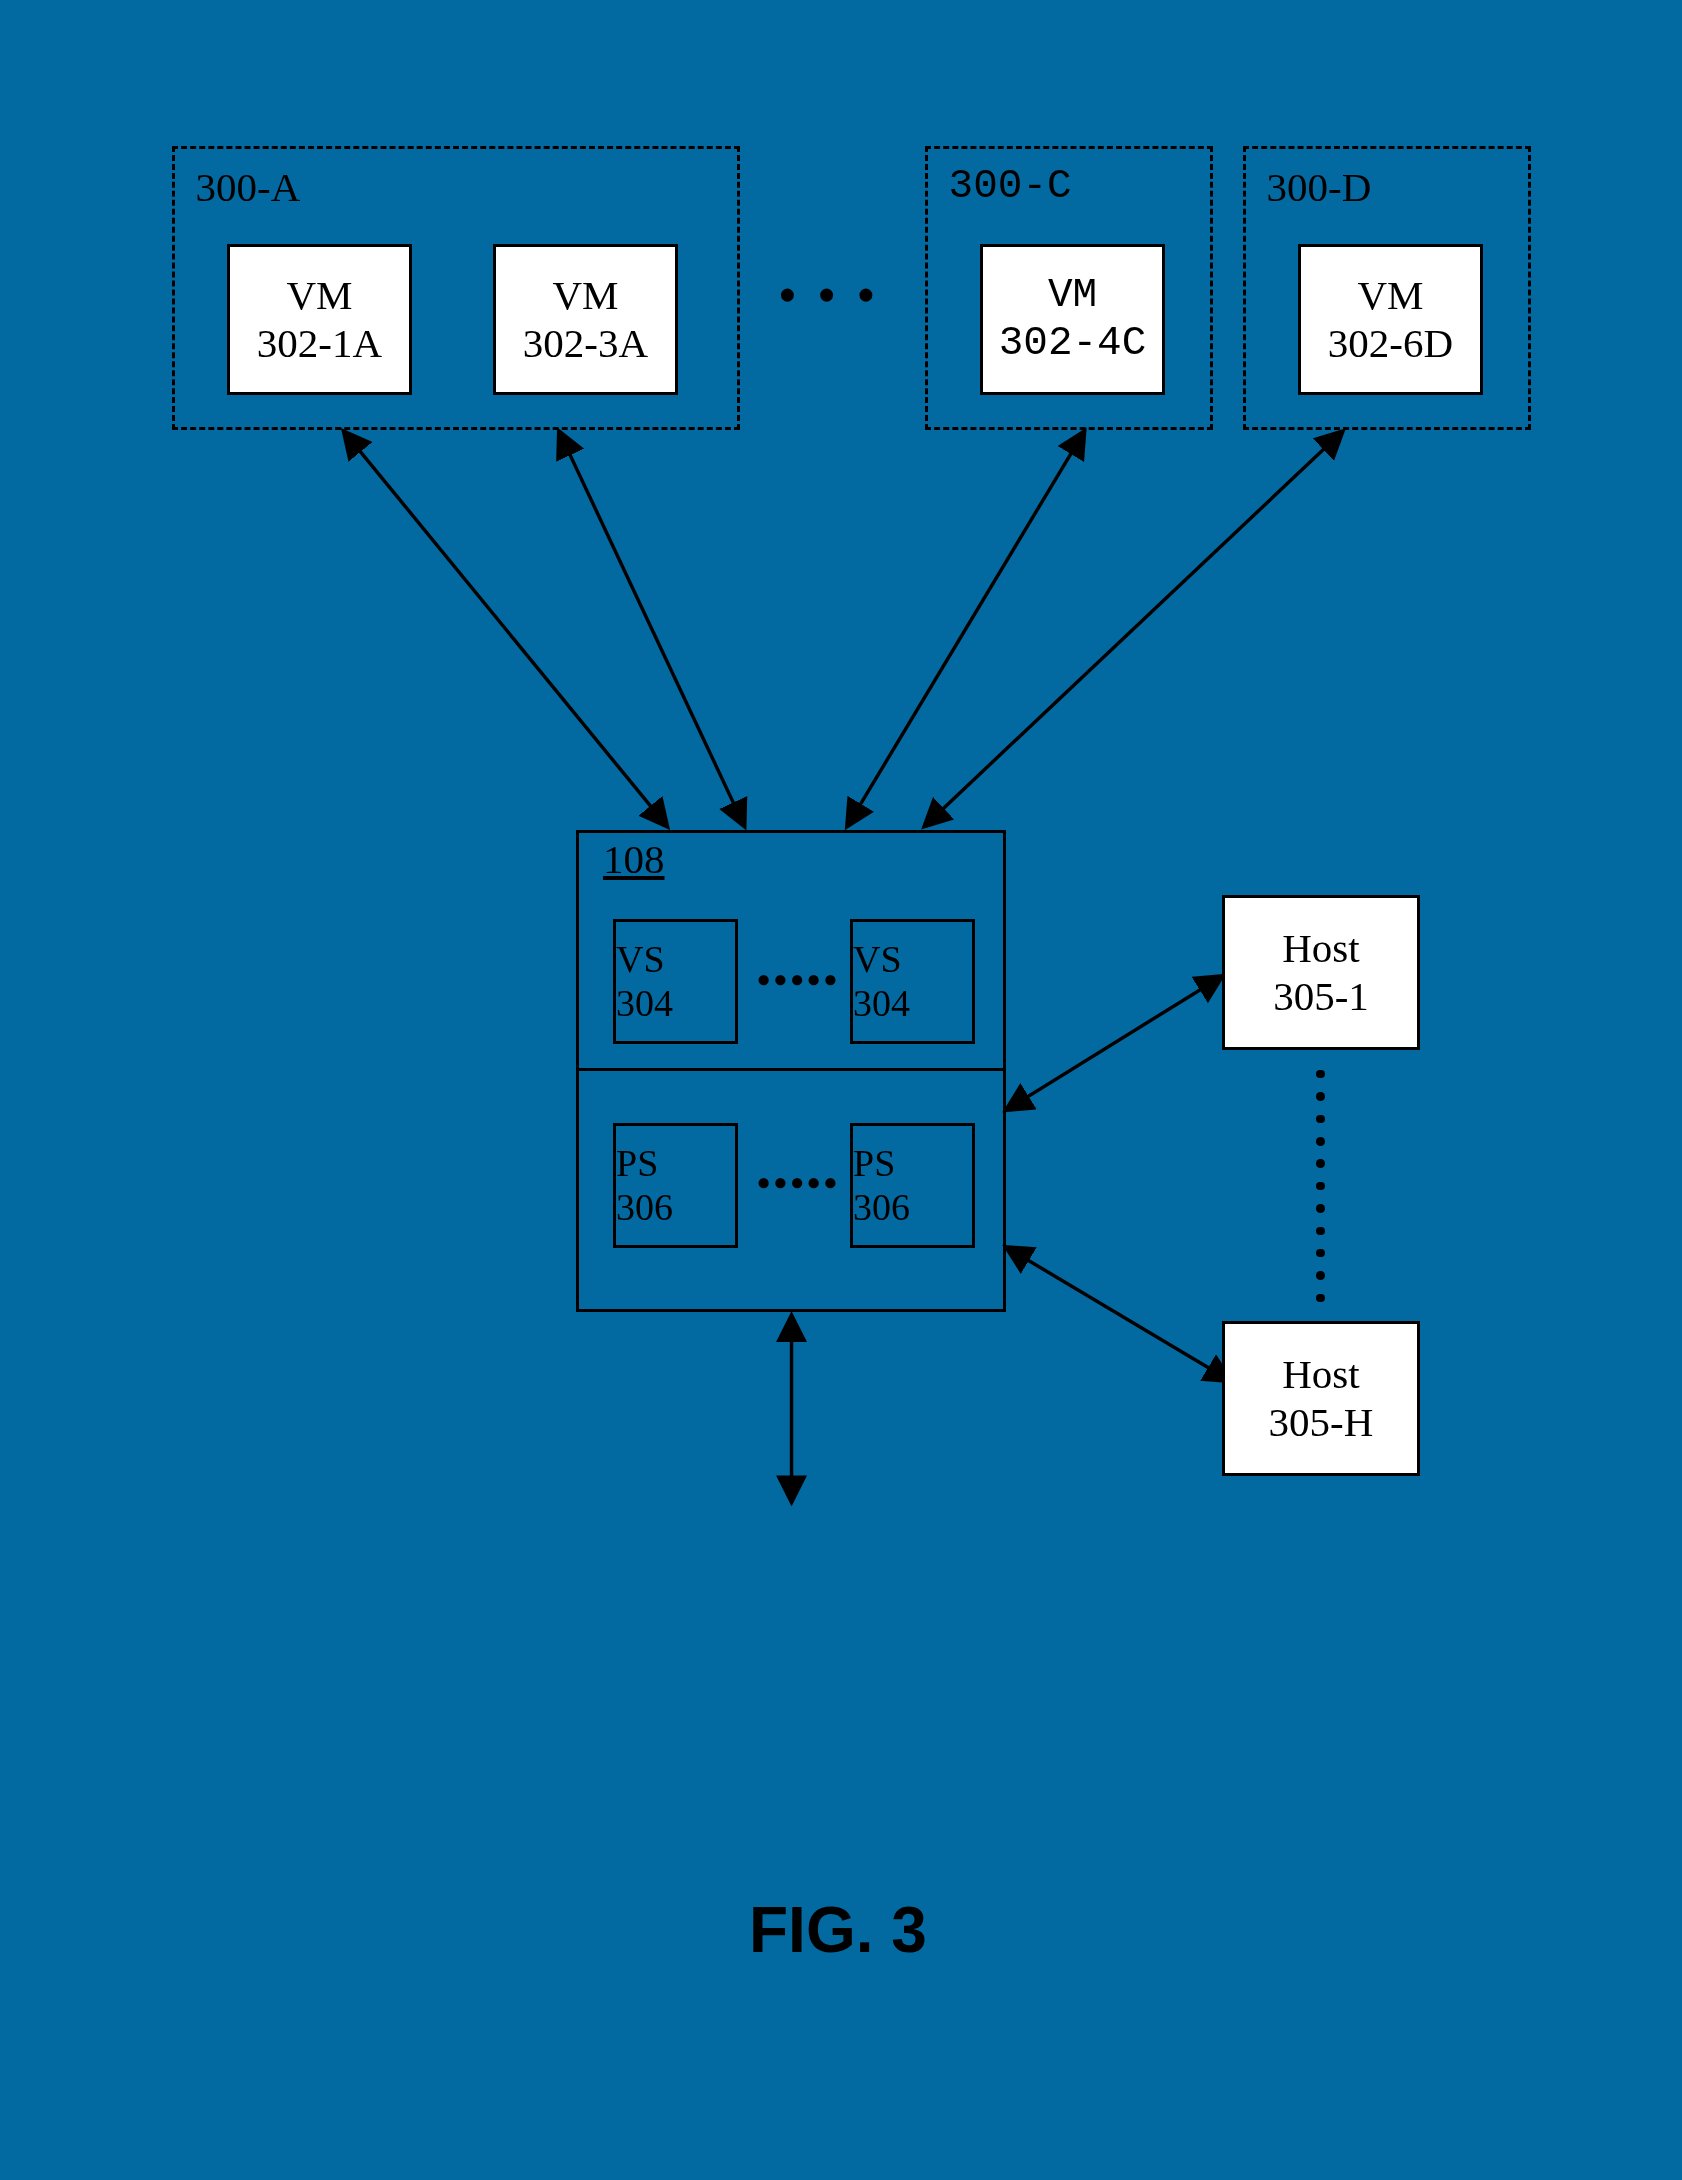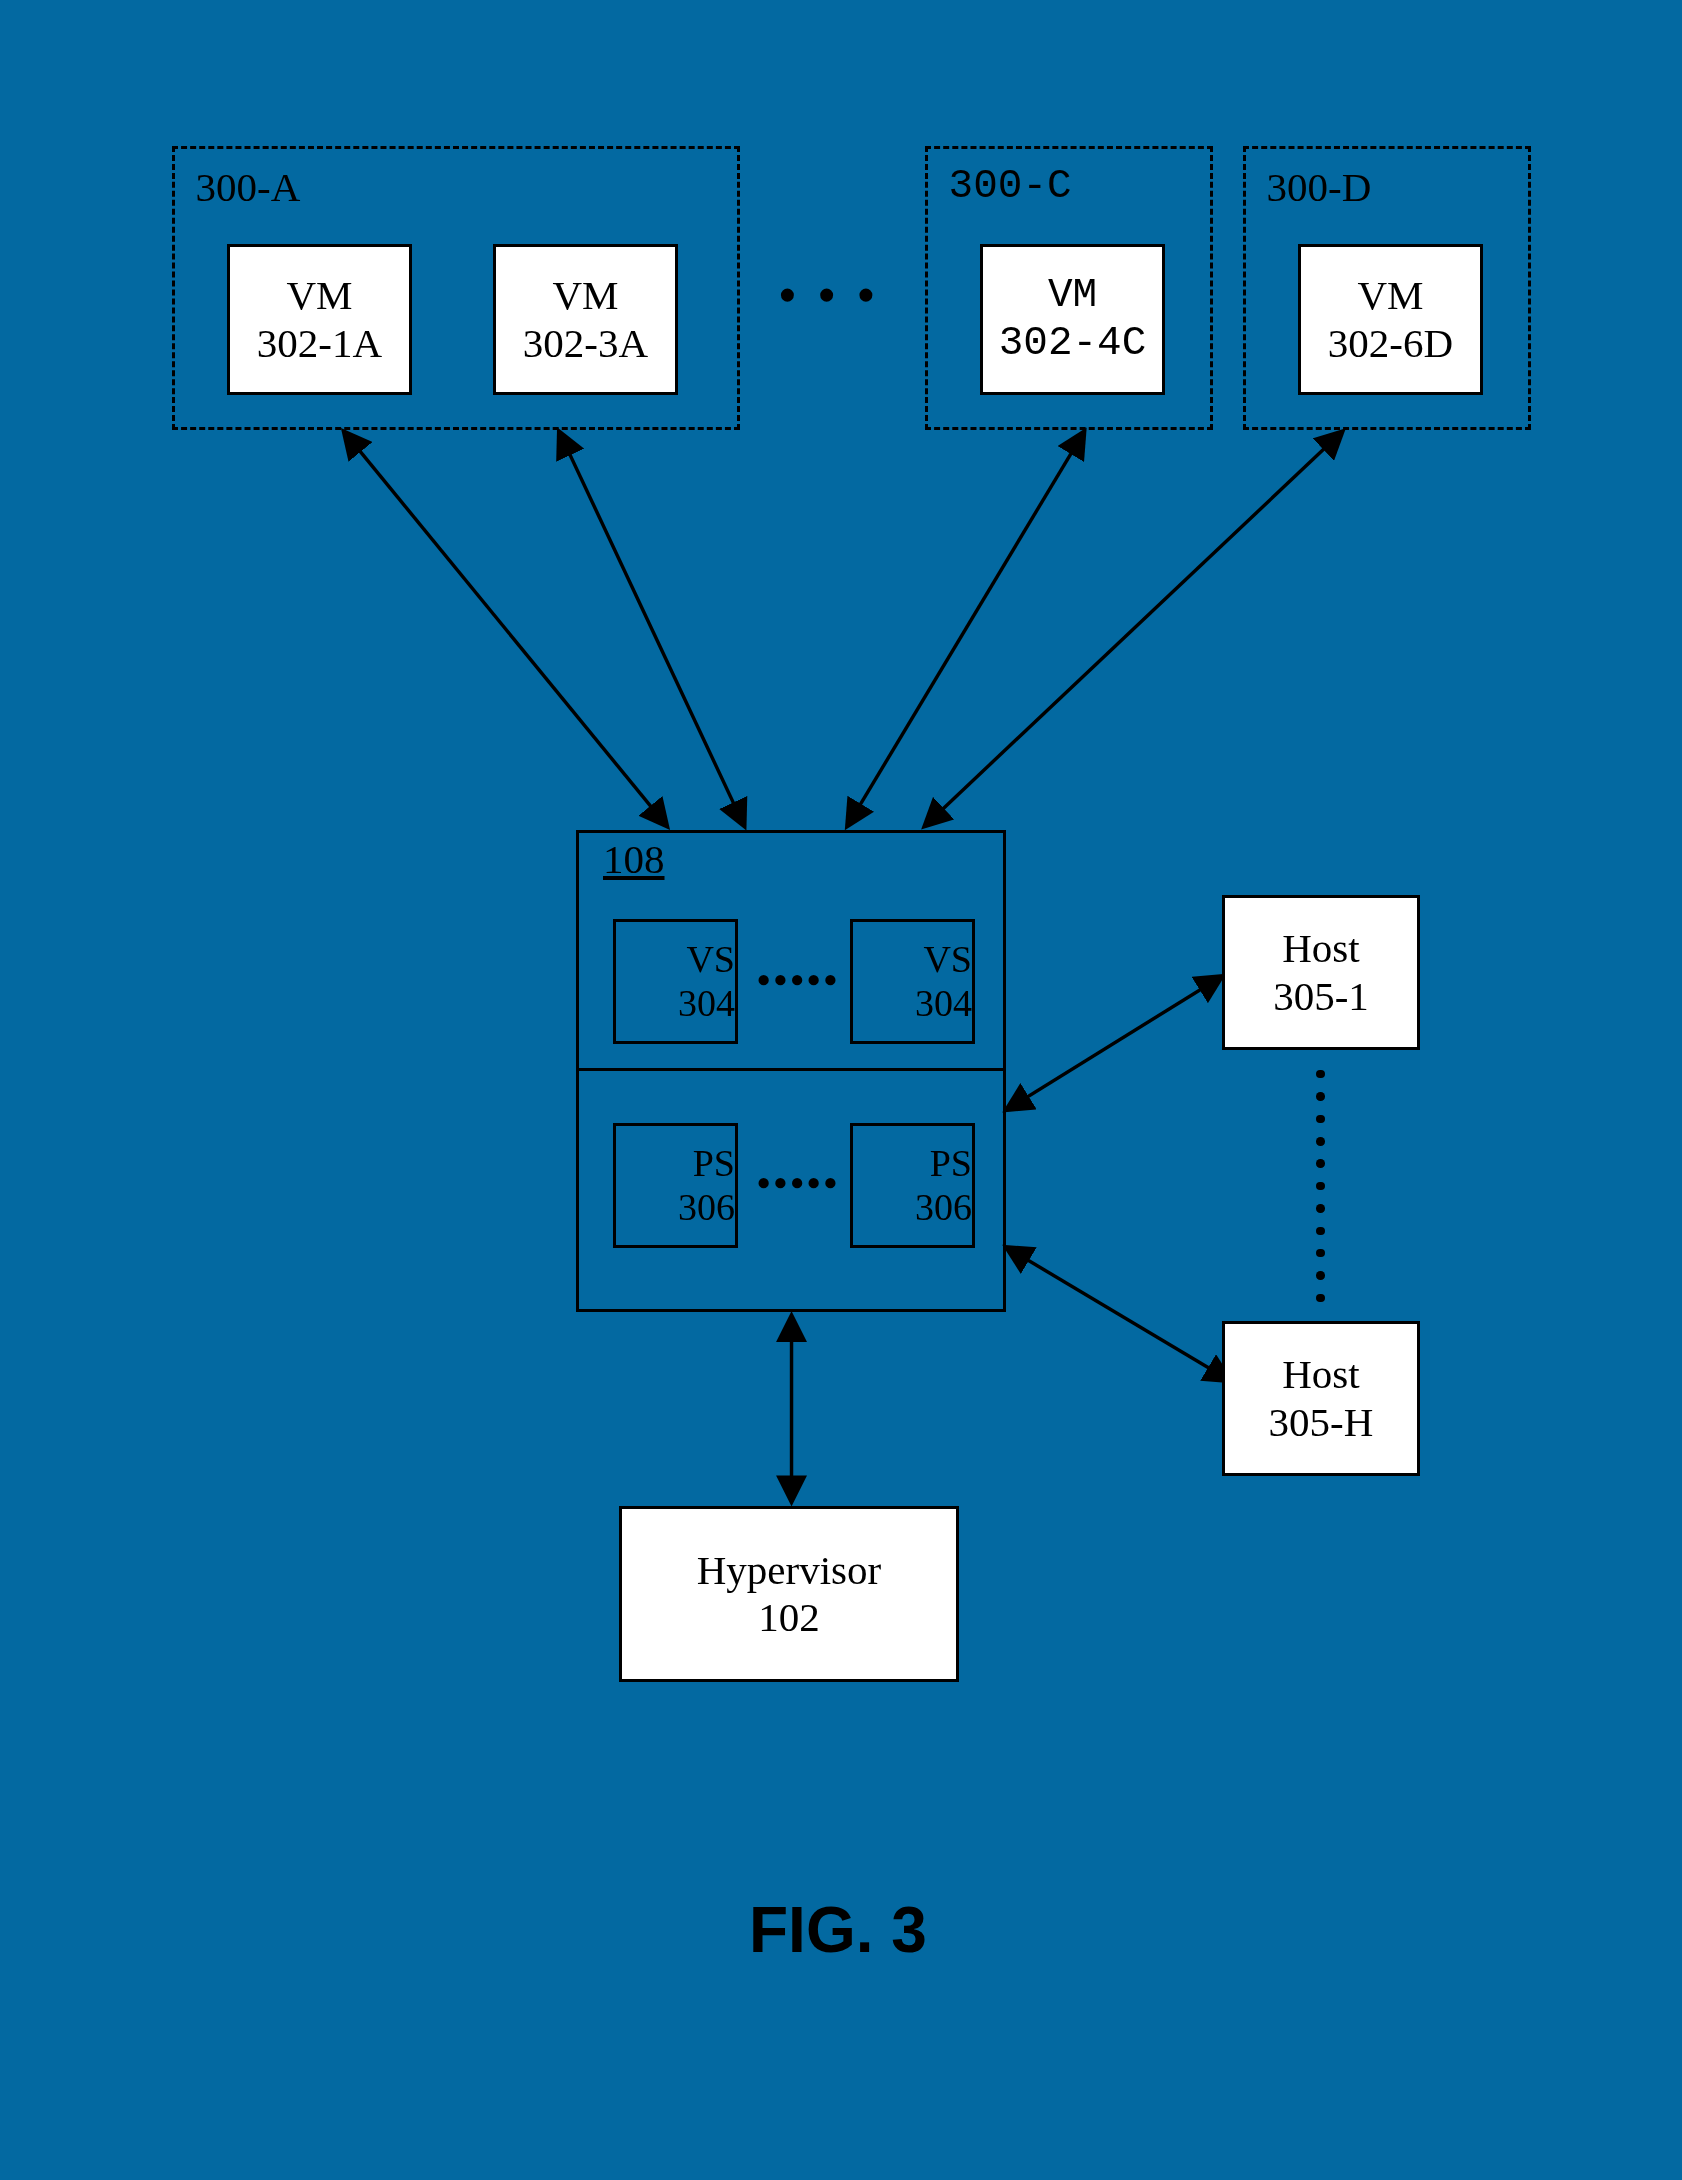--- a/index.html
+++ b/index.html
@@ -65,21 +65,21 @@
     font-size: 41px;
     text-decoration: underline;
   }
   .mini {
     position: absolute;
     border: 3.4px solid #000;
     box-sizing: border-box;
     text-align: center;
     display: flex;
     flex-direction: column;
-    align-items: flex-end;
+    align-items: flex-start;
     justify-content: center;
     font-size: 38px;
     line-height: 1.15;
   }
   .dots {
     position: absolute;
     font-size: 48px;
     font-weight: bold;
     letter-spacing: 5.2px;
   }
@@ -219,21 +219,17 @@
     <div class="vdot"></div>
       <div class="vdot"></div>
       <div class="vdot"></div>
   </div>
 
   <div class="box" style="left:1222px; top:1321px; width:198px; height:155px;">
     <span>Host</span>
     <span>305-H</span>
   </div>
 
-  <div class="box" style="left:619px; top:1506px; width:340px; height:176px;">
-    <span>Hypervisor</span>
-    <span>102</span>
-  </div>
 
   <div class="figcap" style="left:749px; top:1893px;">FIG. 3</div>
 
 </div>
 
 
 </body></html>

